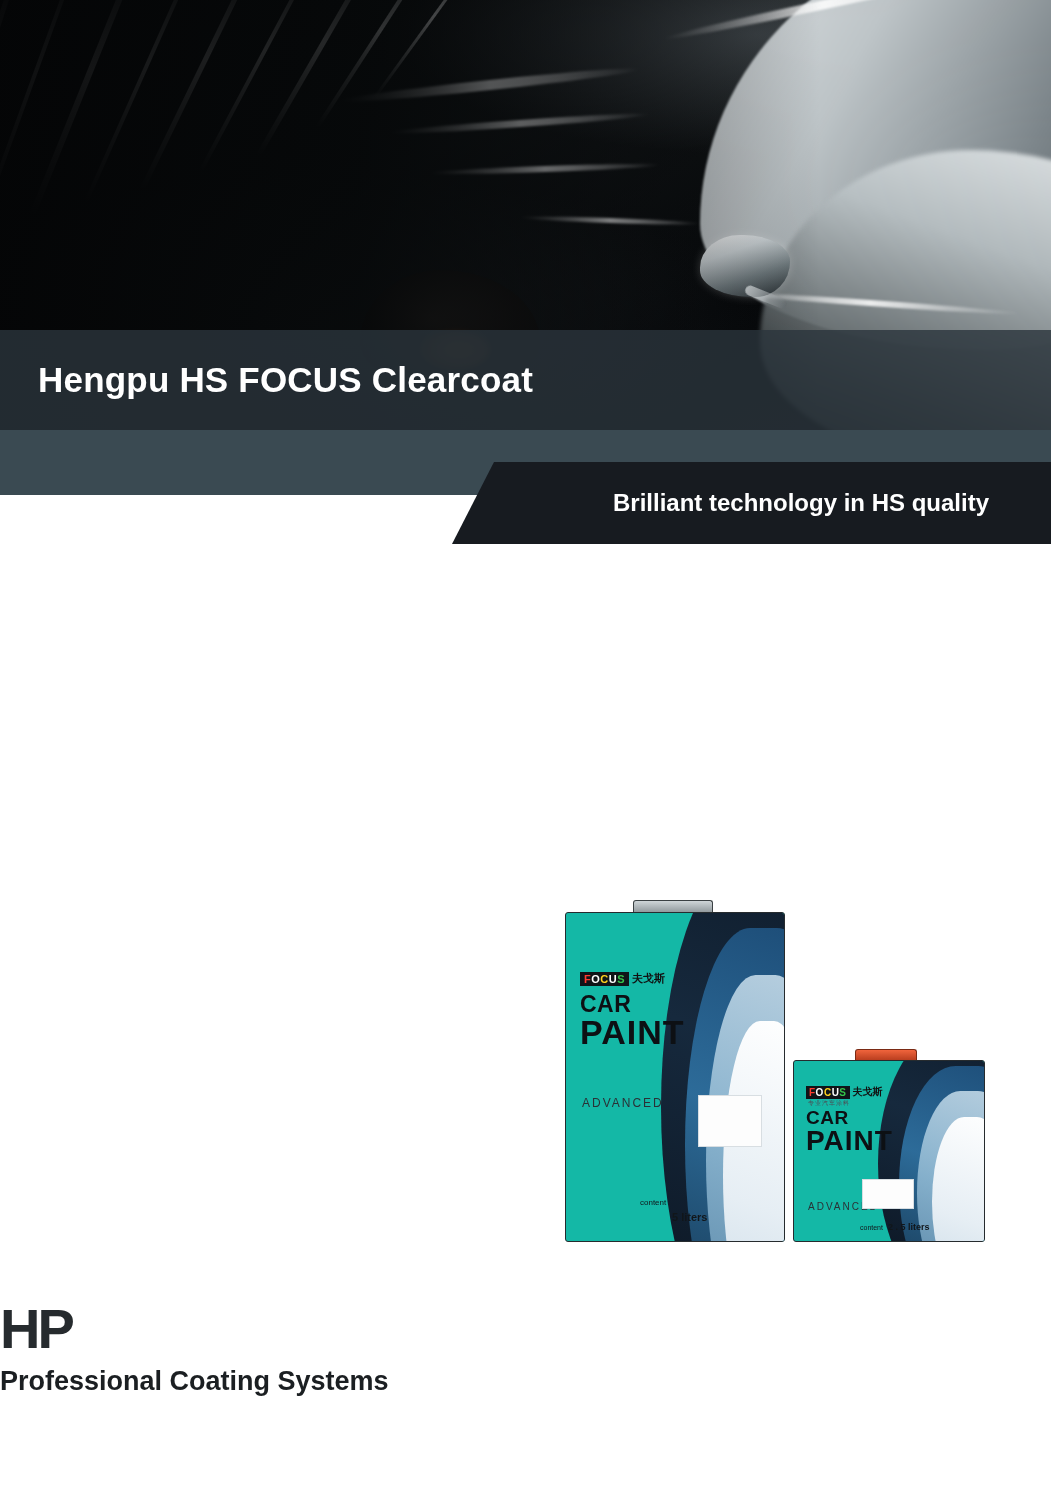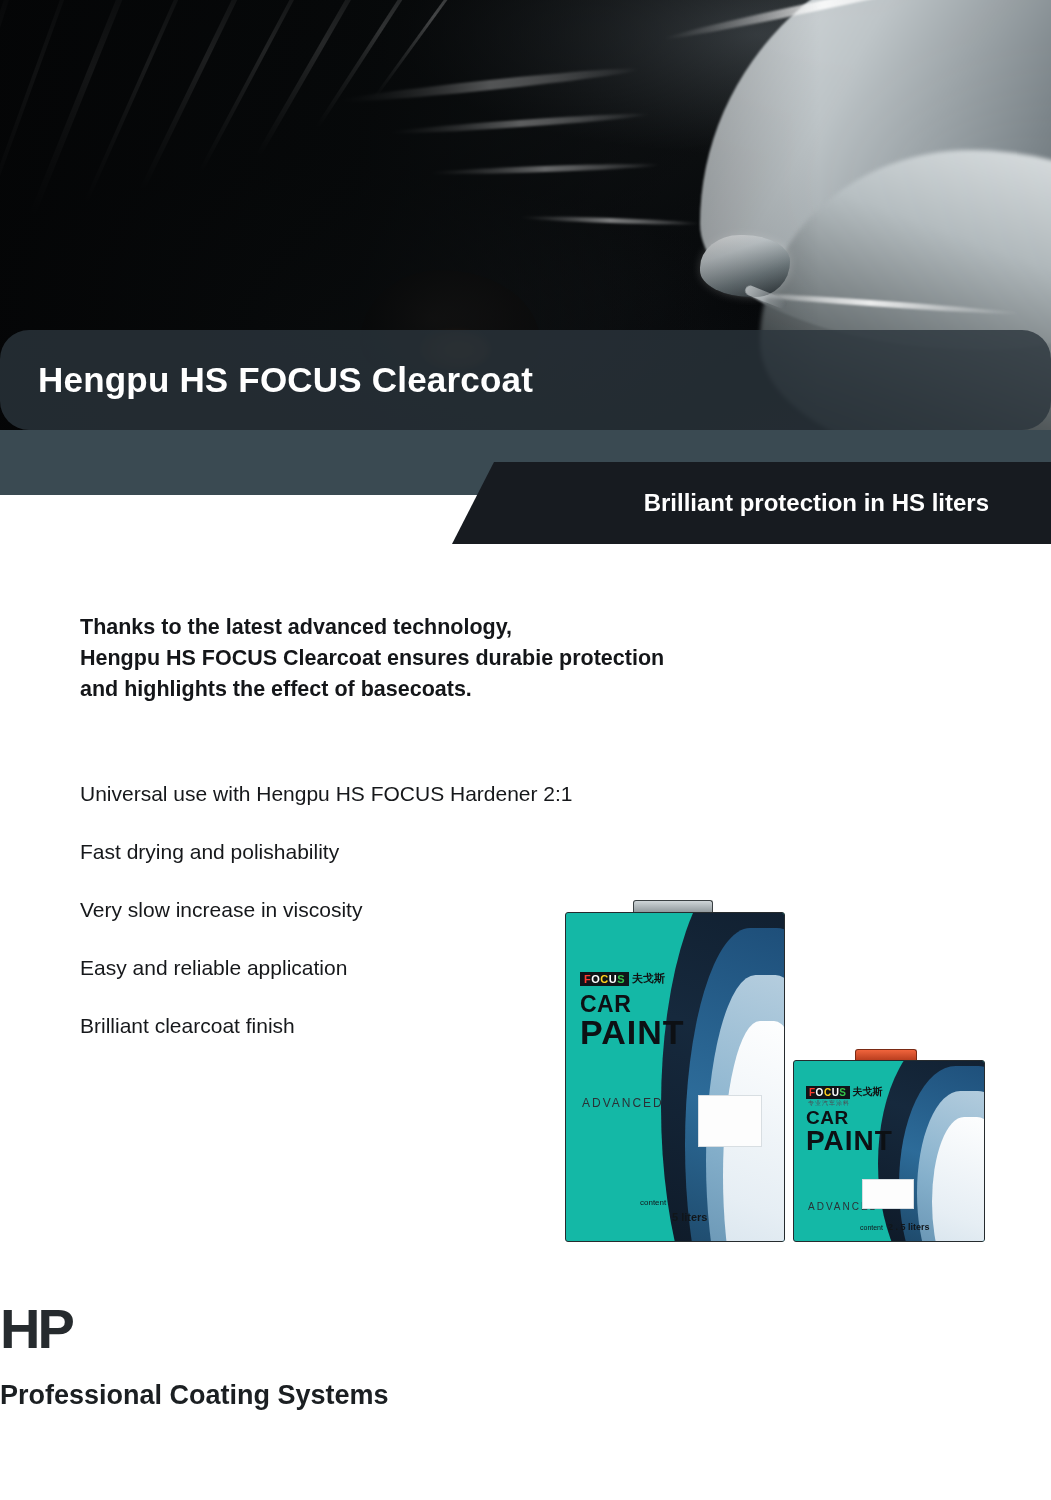--- a/index.html
+++ b/index.html
@@ -106,21 +106,21 @@
     transform: rotate(22deg);
     filter: blur(.6px);
   }
 
   
   .title-band {
     position: absolute;
     left: 0; top: 330px;
     width: 1051px; height: 100px;
     background: rgba(42,53,60,.80);
-    display: flex; align-items: center; border-radius: 29px;
+    display: flex; align-items: center;
   }
   .title-band .title {
     margin-left: 38px;
     color: #ffffff;
     font-size: 35px;
     font-weight: bold;
     letter-spacing: .2px;
     white-space: nowrap;
   }
   .subband {
@@ -239,21 +239,21 @@
   }
   .can-content { position: absolute; color: #11161a; padding-left: 44px; }
 
   
   .footer { position: absolute; left: 0; top: 1300px; width: 1051px; }
   .hp {
     font-size: 56px; font-weight: bold; color: #262b2e;
     letter-spacing: -3px; line-height: 58px;
   }
   .tagline {
-    margin-top: 22px;
+    margin-top: 8px;
     font-size: 27px; font-weight: bold; color: #1b1f22;
   }
 </style>
 </head>
 <body>
 
 <div class="page">
 
   <div class="hero">
     <div class="hero-base"></div>
@@ -285,34 +285,24 @@
 
     <div class="hero-darkwash"></div>
   </div>
 
   <div class="subband"></div>
   <div class="title-band">
     <div class="title">Hengpu HS FOCUS Clearcoat</div>
   </div>
 
   <div class="ribbon">
-    <div class="sub">Brilliant protection in HS liters</div>
-  </div>
-
-  <div class="intro">Thanks to the latest advanced technology,
-Hengpu HS FOCUS Clearcoat ensures durabie protection
-and highlights the effect of basecoats.</div>
-
-  <div class="features">
-    <div class="feature">Universal use with Hengpu HS FOCUS Hardener 2:1</div>
-    <div class="feature">Fast drying and polishability</div>
-    <div class="feature">Very slow increase in viscosity</div>
-    <div class="feature">Easy and reliable application</div>
-    <div class="feature">Brilliant clearcoat finish</div>
-  </div>
+    <div class="sub">Brilliant technology in HS quality</div>
+  </div>
+
+
 
   <div class="cans">
 
     <div class="can-neck neck-big"></div>
     <div class="can can-big">
       <div class="swoosh">
         <i class="s-dark"></i>
         <i class="s-navy"></i>
         <i class="s-lite"></i>
         <i class="s-white"></i>

